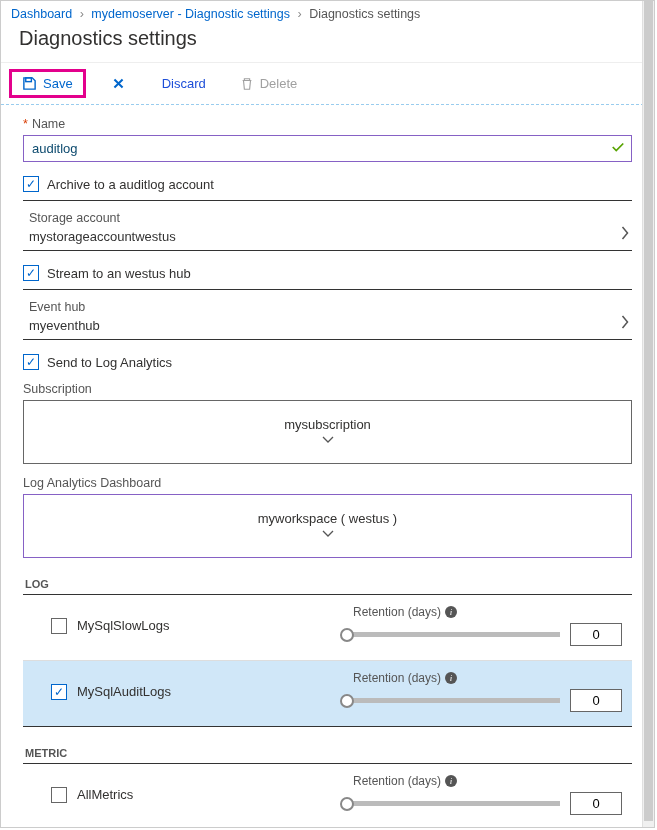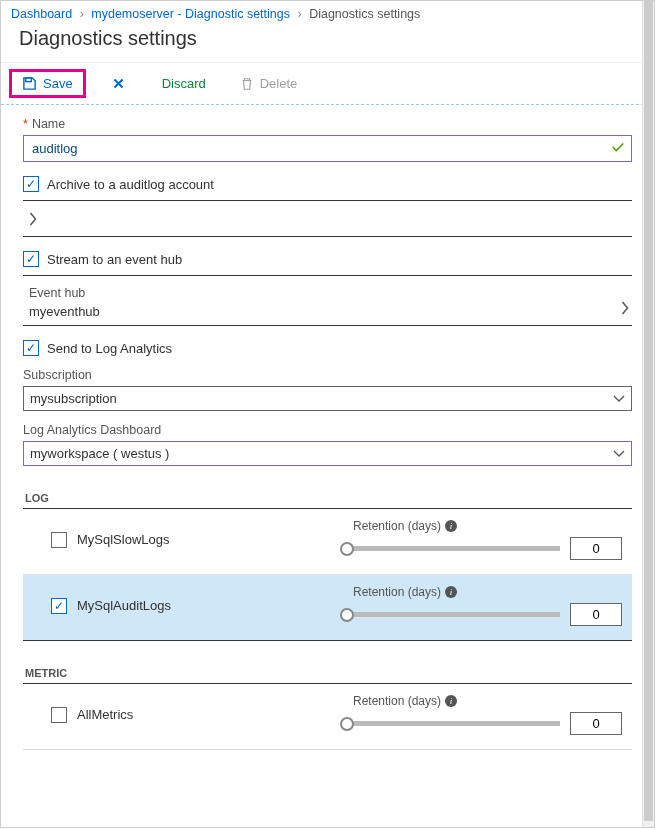--- a/index.html
+++ b/index.html
@@ -40,21 +40,21 @@
     cursor: pointer;
     font-size: 13px;
     background: none;
     border: none;
   }
   .tb-btn.save {
     border: 3px solid #e3008c;
     color: #0066cc;
     padding: 4px 10px;
   }
-  .tb-btn.discard { color: #15803d; gap: 37px; }
+  .tb-btn.discard { color: #1d4ed8; gap: 37px; }
   .tb-btn.delete { color: #a0a0a0; cursor: default; }
   .ic { display: inline-flex; }
   .content { padding: 12px 22px 12px 22px; }
   .field-label {
     font-size: 12.5px;
     color: #555;
     margin-bottom: 4px;
     display: flex;
     align-items: center;
     gap: 4px;
@@ -106,34 +106,35 @@
   .drill-row .dr-left {
     display: flex;
     flex-direction: column;
     gap: 4px;
   }
   .small-label { font-size: 12.5px; color: #555; }
   .dr-value { font-size: 13px; color: #333; }
   .chevron { color: #555; }
   .select-wrap {
     border: 1px solid #666;
-    padding: 4px 6px;
+    padding: 16px 6px;
     display: flex;
     align-items: center;
     justify-content: space-between;
     background: #fff;
     cursor: pointer;
+    flex-direction: column;
   }
   .select-wrap.purple { border-color: #8661c5; }
   .section-header {
     font-size: 11px;
     font-weight: 600;
     color: #555;
     border-bottom: 1px solid #333;
-    margin-top: 26px;
+    margin-top: 20px;
     padding-bottom: 4px;
     padding-left: 2px;
   }
   .log-row {
     display: flex;
     align-items: center;
     padding: 10px 10px 14px 28px;
     border-bottom: 1px solid #ddd;
   }
   .log-row.selected { background: #d0e7f8; border-bottom: 1px solid #333; }
@@ -270,30 +271,34 @@
       </span>
     </div>
 
     <div class="chk-row">
       <span class="chk">✓</span>
       <span>Archive to a auditlog account</span>
     </div>
     <div class="hr"></div>
 
     <div class="drill-row">
+      <div class="dr-left">
+        <span class="small-label">Storage account</span>
+        <span class="dr-value">mystorageaccountwestus</span>
+      </div>
       <span class="chevron">
         <svg width="9" height="16" viewBox="0 0 8 16">
             <path fill="none" stroke="#555" stroke-width="1.5" d="M1 2l5 6-5 6"></path>
           </svg>
       </span>
     </div>
 
     <div class="chk-row">
       <span class="chk">✓</span>
-      <span>Stream to an event hub</span>
+      <span>Stream to an westus hub</span>
     </div>
     <div class="hr"></div>
 
     <div class="drill-row">
       <div class="dr-left">
         <span class="small-label">Event hub</span>
         <span class="dr-value">myeventhub</span>
       </div>
       <span class="chevron">
         <svg width="9" height="16" viewBox="0 0 8 16">

